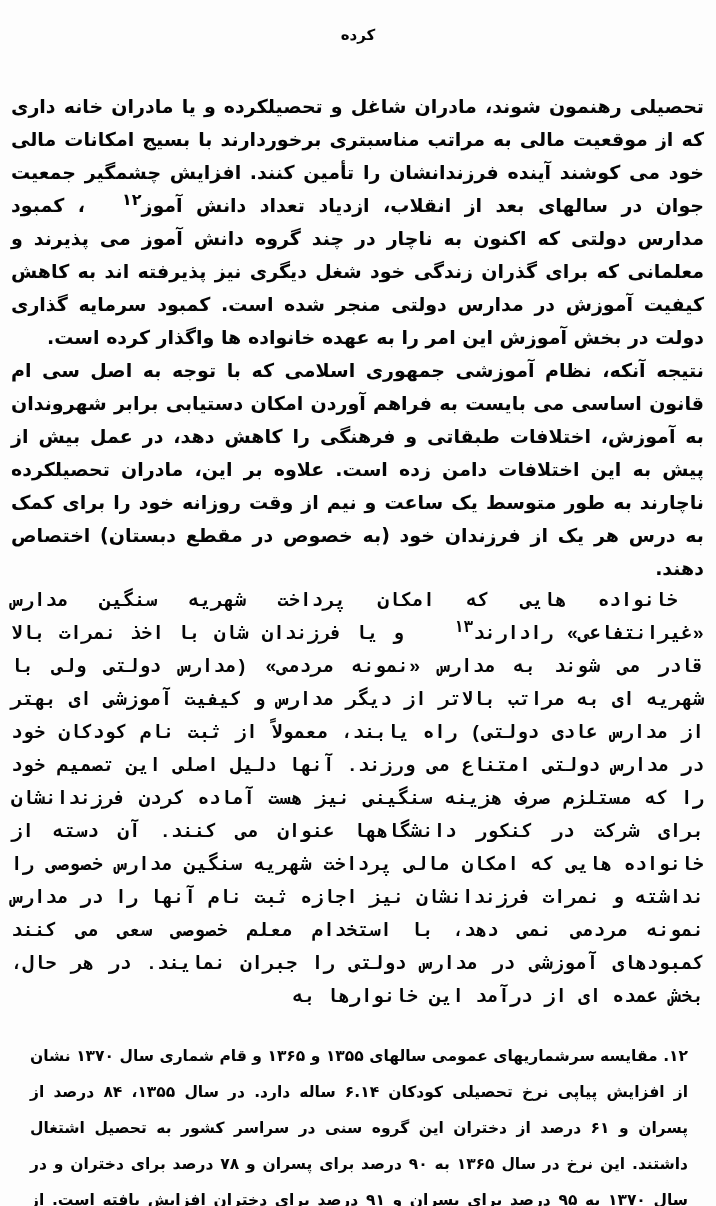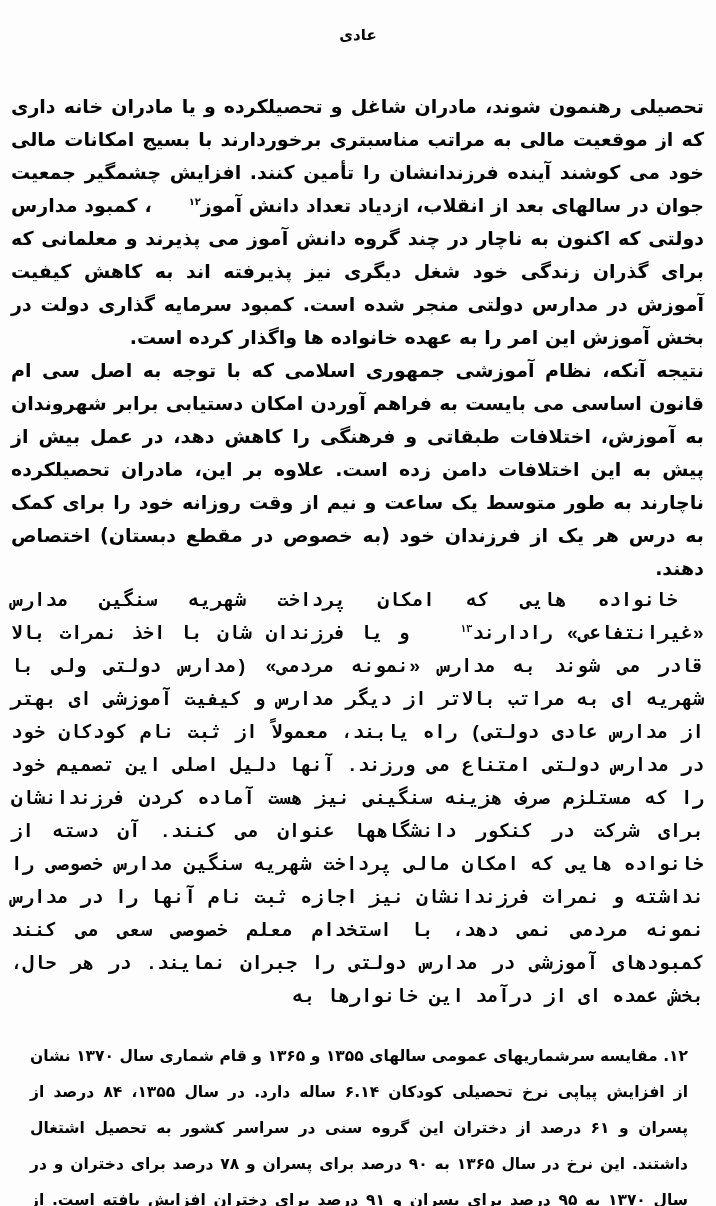--- a/index.html
+++ b/index.html
@@ -27,40 +27,40 @@
   .body-text {
     margin: 46px 12px 0 11px;
     font-size: 19px;
     font-weight: bold;
     line-height: 33px;
     text-align: justify;
   }
   .body-text p { text-align: justify; }
   .body-text p.indented { text-indent: 26px; font-family: Liberation Mono, monospace; }
   sup.fn-marker {
-    font-size: 10px;
+    font-size: 16px;
     font-weight: bold;
     line-height: 0;
     vertical-align: super;
     margin-left: 37px;
   }
   .footnotes {
     margin: 24px 28px 0 30px;
     font-size: 15.5px;
     font-weight: bold;
     line-height: 36px;
     text-align: justify;
   }
 </style>
 </head>
 <body>
 
 <div class="page">
 
-  <div class="journal-header">عادی</div>
+  <div class="journal-header">کرده</div>
 
   <div class="body-text">
     <p><span>تحصیلی رهنمون شوند، مادران شاغل و تحصیلکرده و یا مادران خانه داری که از موقعیت مالی به مراتب مناسبتری برخوردارند با بسیج امکانات مالی خود می کوشند آینده فرزندانشان را تأمین کنند. افزایش چشمگیر جمعیت جوان در سالهای بعد از انقلاب، ازدیاد تعداد دانش آموز</span><sup class="fn-marker">۱۲</sup><span>، کمبود مدارس دولتی که اکنون به ناچار در چند گروه دانش آموز می پذیرند و معلمانی که برای گذران زندگی خود شغل دیگری نیز پذیرفته اند به کاهش کیفیت آموزش در مدارس دولتی منجر شده است. کمبود سرمایه گذاری دولت در بخش آموزش این امر را به عهده خانواده ها واگذار کرده است.</span></p>
 
     <p>نتیجه آنکه، نظام آموزشی جمهوری اسلامی که با توجه به اصل سی ام قانون اساسی می بایست به فراهم آوردن امکان دستیابی برابر شهروندان به آموزش، اختلافات طبقاتی و فرهنگی را کاهش دهد، در عمل بیش از پیش به این اختلافات دامن زده است. علاوه بر این، مادران تحصیلکرده ناچارند به طور متوسط یک ساعت و نیم از وقت روزانه خود را برای کمک به درس هر یک از فرزندان خود (به خصوص در مقطع دبستان) اختصاص دهند.</p>
 
     <p class="indented"><span>خانواده هایی که امکان پرداخت شهریه سنگین مدارس «غیرانتفاعی» رادارند</span><sup class="fn-marker">۱۳</sup><span> و یا فرزندان شان با اخذ نمرات بالا قادر می شوند به مدارس «نمونه مردمی» (مدارس دولتی ولی با شهریه ای به مراتب بالاتر از دیگر مدارس و کیفیت آموزشی ای بهتر از مدارس عادی دولتی) راه یابند، معمولاً از ثبت نام کودکان خود در مدارس دولتی امتناع می ورزند. آنها دلیل اصلی این تصمیم خود را که مستلزم صرف هزینه سنگینی نیز هست آماده کردن فرزندانشان برای شرکت در کنکور دانشگاهها عنوان می کنند. آن دسته از خانواده هایی که امکان مالی پرداخت شهریه سنگین مدارس خصوصی را نداشته و نمرات فرزندانشان نیز اجازه ثبت نام آنها را در مدارس نمونه مردمی نمی دهد، با استخدام معلم خصوصی سعی می کنند کمبودهای آموزشی در مدارس دولتی را جبران نمایند. در هر حال، بخش عمده ای از درآمد این خانوارها به</span></p>
   </div>
 
   <div class="footnotes">

